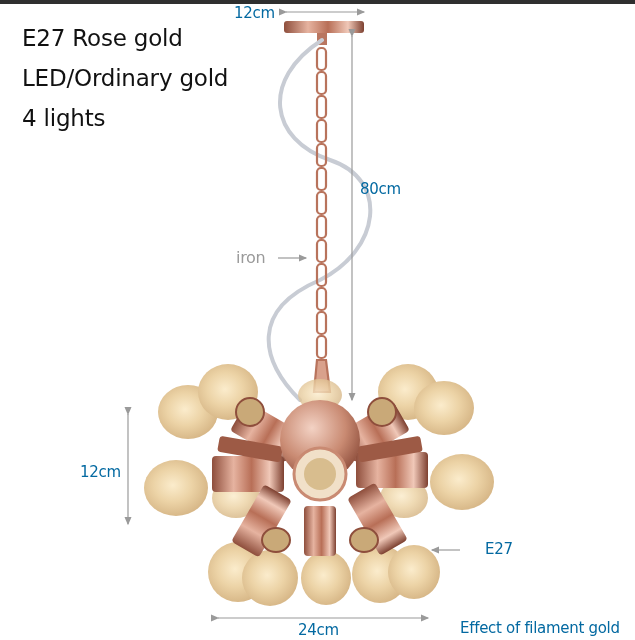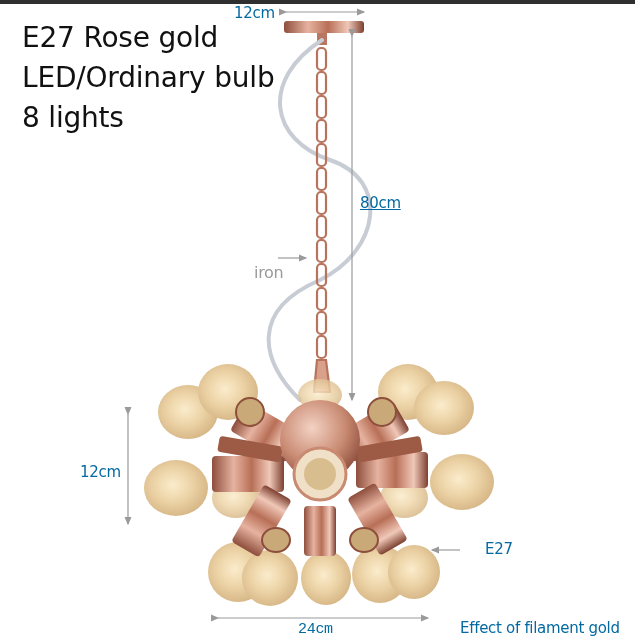--- a/index.html
+++ b/index.html
@@ -2,36 +2,36 @@
 <html><head>
   <meta charset="utf-8">
   <style>
     * { margin: 0; padding: 0; box-sizing: border-box; }
     html, body { width: 635px; height: 640px; overflow: hidden; background: #ffffff; }
     body { position: relative; font-family: "DejaVu Sans", "Liberation Sans", sans-serif; }
 
     .top-border { position: absolute; left: 0; top: 0; width: 635px; height: 4px; background: #2f2f2f; }
 
     .spec-list { position: absolute; left: 22px; top: 20px; }
-    .spec-line { font-size: 28px; color: #111111; height: 40px; line-height: 36px; letter-spacing: -0.2px; white-space: nowrap; }
+    .spec-line { font-size: 23px; color: #111111; height: 40px; line-height: 36px; letter-spacing: -0.2px; white-space: nowrap; }
 
     .dim-label { position: absolute; font-size: 15px; color: #0369a1; white-space: nowrap; letter-spacing: -0.3px; }
     .dim-label.light { color: #9a9a9a; font-size: 16px; }
 
     svg.scene { position: absolute; left: 0; top: 0; }
   </style>
 </head>
 <body>
 
 <div class="top-border"></div>
 
 <div class="spec-list">
   <div class="spec-line">E27 Rose gold</div>
-  <div class="spec-line">LED/Ordinary bulb</div>
-  <div class="spec-line">8 lights</div>
+  <div class="spec-line">LED/Ordinary gold</div>
+  <div class="spec-line">4 lights</div>
 </div>
 
 <svg class="scene" width="635" height="640" viewBox="0 0 635 640">
   <defs>
     <linearGradient id="rg" x1="0" y1="0" x2="1" y2="0">
       <stop offset="0" stop-color="#8e4e3c"></stop>
       <stop offset="0.3" stop-color="#e6b3a0"></stop>
       <stop offset="0.55" stop-color="#b86f57"></stop>
       <stop offset="0.8" stop-color="#f0c8b8"></stop>
       <stop offset="1" stop-color="#7d4030"></stop>
@@ -133,18 +133,18 @@
   <line x1="128" y1="414" x2="128" y2="524" stroke="#9a9a9a" stroke-width="1.2" marker-start="url(#ah)" marker-end="url(#ah)"></line>
 
   <line x1="218" y1="618" x2="428" y2="618" stroke="#9a9a9a" stroke-width="1.2" marker-start="url(#ah)" marker-end="url(#ah)"></line>
 
   <line x1="278" y1="258" x2="306" y2="258" stroke="#9a9a9a" stroke-width="1.2" marker-end="url(#ah)"></line>
 
   <line x1="460" y1="550" x2="432" y2="550" stroke="#9a9a9a" stroke-width="1.2" marker-end="url(#ah)"></line>
 </svg>
 
 <div class="dim-label" style="left:234px; top:4px;">12cm</div>
-<div class="dim-label" style="left:360px; top:194px;text-decoration:underline;">80cm</div>
-<div class="dim-label light" style="left:254px; top:248px;margin-top:15px;">iron</div>
+<div class="dim-label" style="left:360px; top:180px;">80cm</div>
+<div class="dim-label light" style="left:236px; top:248px;">iron</div>
 <div class="dim-label" style="left:80px; top:463px;">12cm</div>
 <div class="dim-label" style="left:485px; top:540px;">E27</div>
-<div class="dim-label" style="left:298px; top:621px;font-family:Liberation Mono, monospace;">24cm</div>
+<div class="dim-label" style="left:298px; top:621px;">24cm</div>
 <div class="dim-label" style="left:460px; top:619px;">Effect of filament gold</div>
 
 </body></html>

